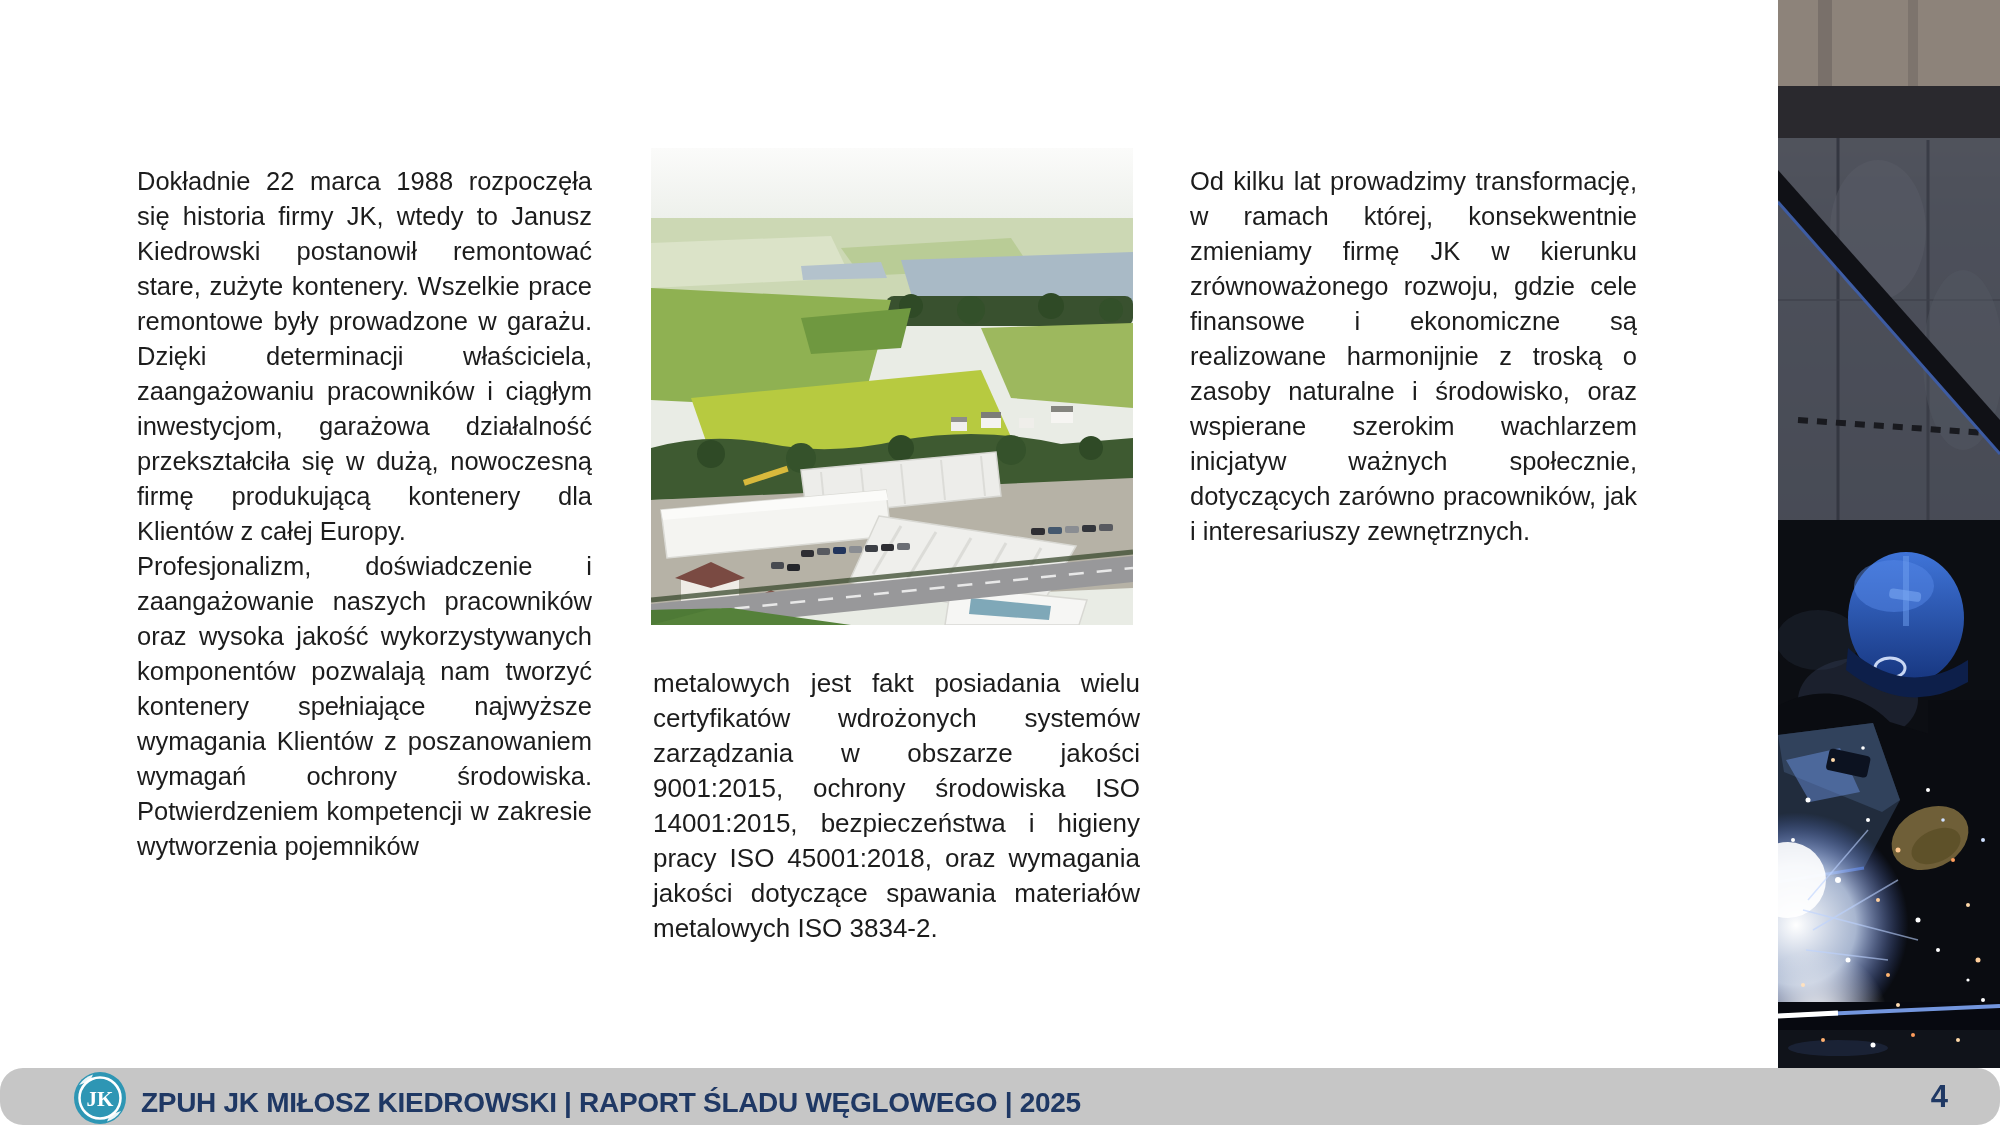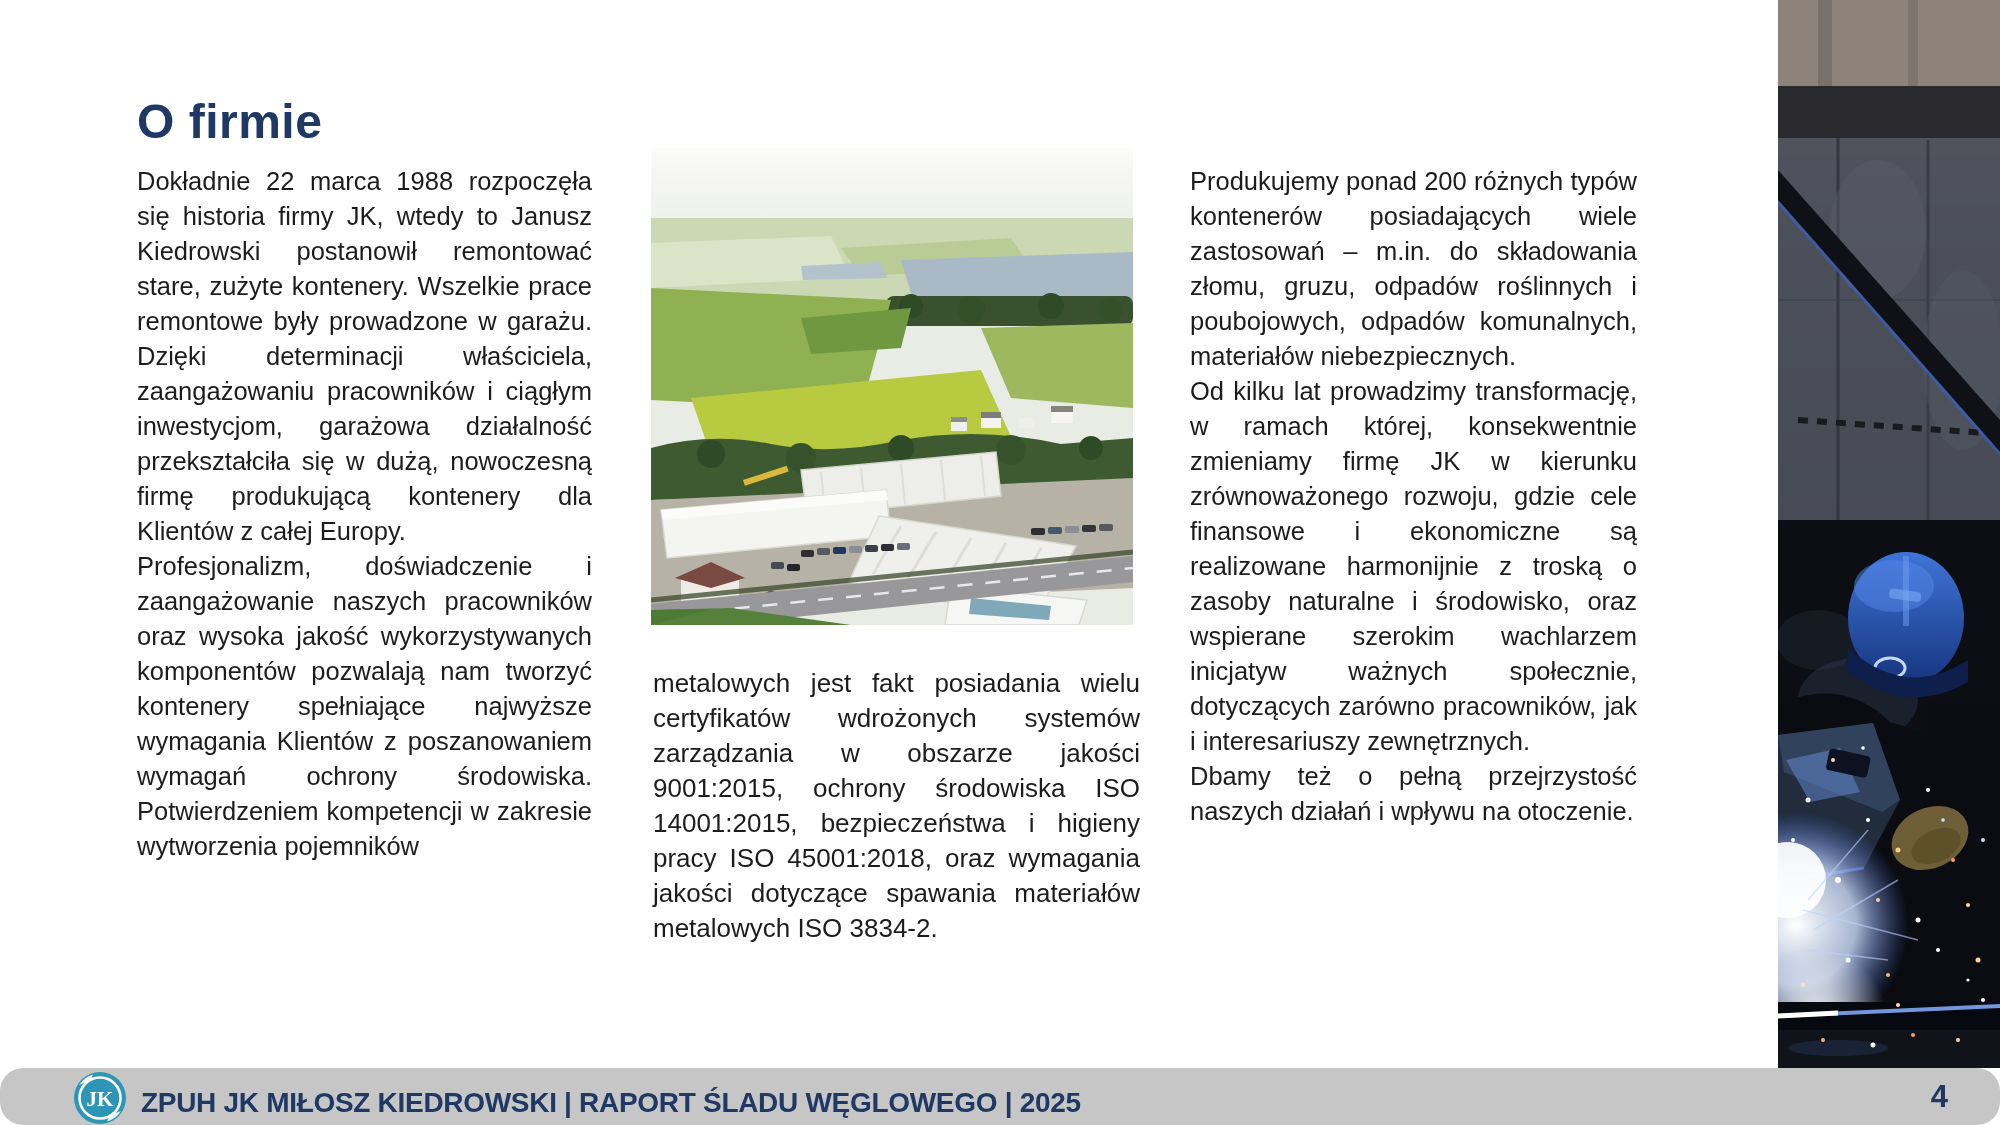--- a/index.html
+++ b/index.html
@@ -54,21 +54,20 @@
   .page-number{
     position:absolute;right:52px;top:0;height:57px;display:flex;align-items:center;
     font-size:31px;font-weight:bold;color:var(--navy);
   }
 </style>
 </head>
 <body>
 
 <div id="slide">
 
-  <h1 class="slide-title">O firmie</h1>
 
   <div class="col" id="col1">
     <p>Dokładnie 22 marca 1988 rozpoczęła się historia firmy JK, wtedy to Janusz Kiedrowski postanowił remontować stare, zużyte kontenery. Wszelkie prace remontowe były prowadzone w garażu. Dzięki determinacji właściciela, zaangażowaniu pracowników i ciągłym inwestycjom, garażowa działalność przekształciła się w dużą, nowoczesną firmę produkującą kontenery dla Klientów z całej Europy.</p>
     <p>Profesjonalizm, doświadczenie i zaangażowanie naszych pracowników oraz wysoka jakość wykorzystywanych komponentów pozwalają nam tworzyć kontenery spełniające najwyższe wymagania Klientów z poszanowaniem wymagań ochrony środowiska. Potwierdzeniem kompetencji w zakresie wytworzenia pojemników</p>
   </div>
 
   <svg class="aerial" viewBox="0 0 482 477" preserveAspectRatio="none">
     <defs>
       <linearGradient id="skyg" x1="0" y1="0" x2="0" y2="1">
         <stop offset="0" stop-color="#fbfbfa"></stop>
@@ -160,23 +159,21 @@
     <line x1="0" y1="469" x2="482" y2="420" stroke="#e8e8e8" stroke-width="2.5" stroke-dasharray="15 13"></line>
     <polygon points="0,477 200,477 80,460 0,462" fill="#55813a"></polygon>
     <polygon points="0,462 60,461 0,477" fill="#4e7a36"></polygon>
   </svg>
 
   <div id="col2text">
     <p>metalowych jest fakt posiadania wielu certyfikatów wdrożonych systemów zarządzania w obszarze jakości 9001:2015, ochrony środowiska ISO 14001:2015, bezpieczeństwa i higieny pracy ISO 45001:2018, oraz wymagania jakości dotyczące spawania materiałów metalowych ISO 3834-2.</p>
   </div>
 
   <div class="col" id="col3">
-    <p>Produkujemy ponad 200 różnych typów kontenerów posiadających wiele zastosowań – m.in. do składowania złomu, gruzu, odpadów roślinnych i poubojowych, odpadów komunalnych, materiałów niebezpiecznych.</p>
     <p>Od kilku lat prowadzimy transformację, w ramach której, konsekwentnie zmieniamy firmę JK w kierunku zrównoważonego rozwoju, gdzie cele finansowe i ekonomiczne są realizowane harmonijnie z troską o zasoby naturalne i środowisko, oraz wspierane szerokim wachlarzem inicjatyw ważnych społecznie, dotyczących zarówno pracowników, jak i interesariuszy zewnętrznych.</p>
-    <p>Dbamy też o pełną przejrzystość naszych działań i wpływu na otoczenie.</p>
   </div>
 
   <svg class="welder" viewBox="0 0 222 1068" preserveAspectRatio="none">
     <defs>
       <linearGradient id="wbg" x1="0" y1="0" x2="0" y2="1">
         <stop offset="0" stop-color="#8a8078"></stop>
           <stop offset=".09" stop-color="#6e6a68"></stop>
         <stop offset=".2" stop-color="#4a4c55"></stop>
           <stop offset=".45" stop-color="#2c2f38"></stop>
         <stop offset=".7" stop-color="#15171e"></stop>

